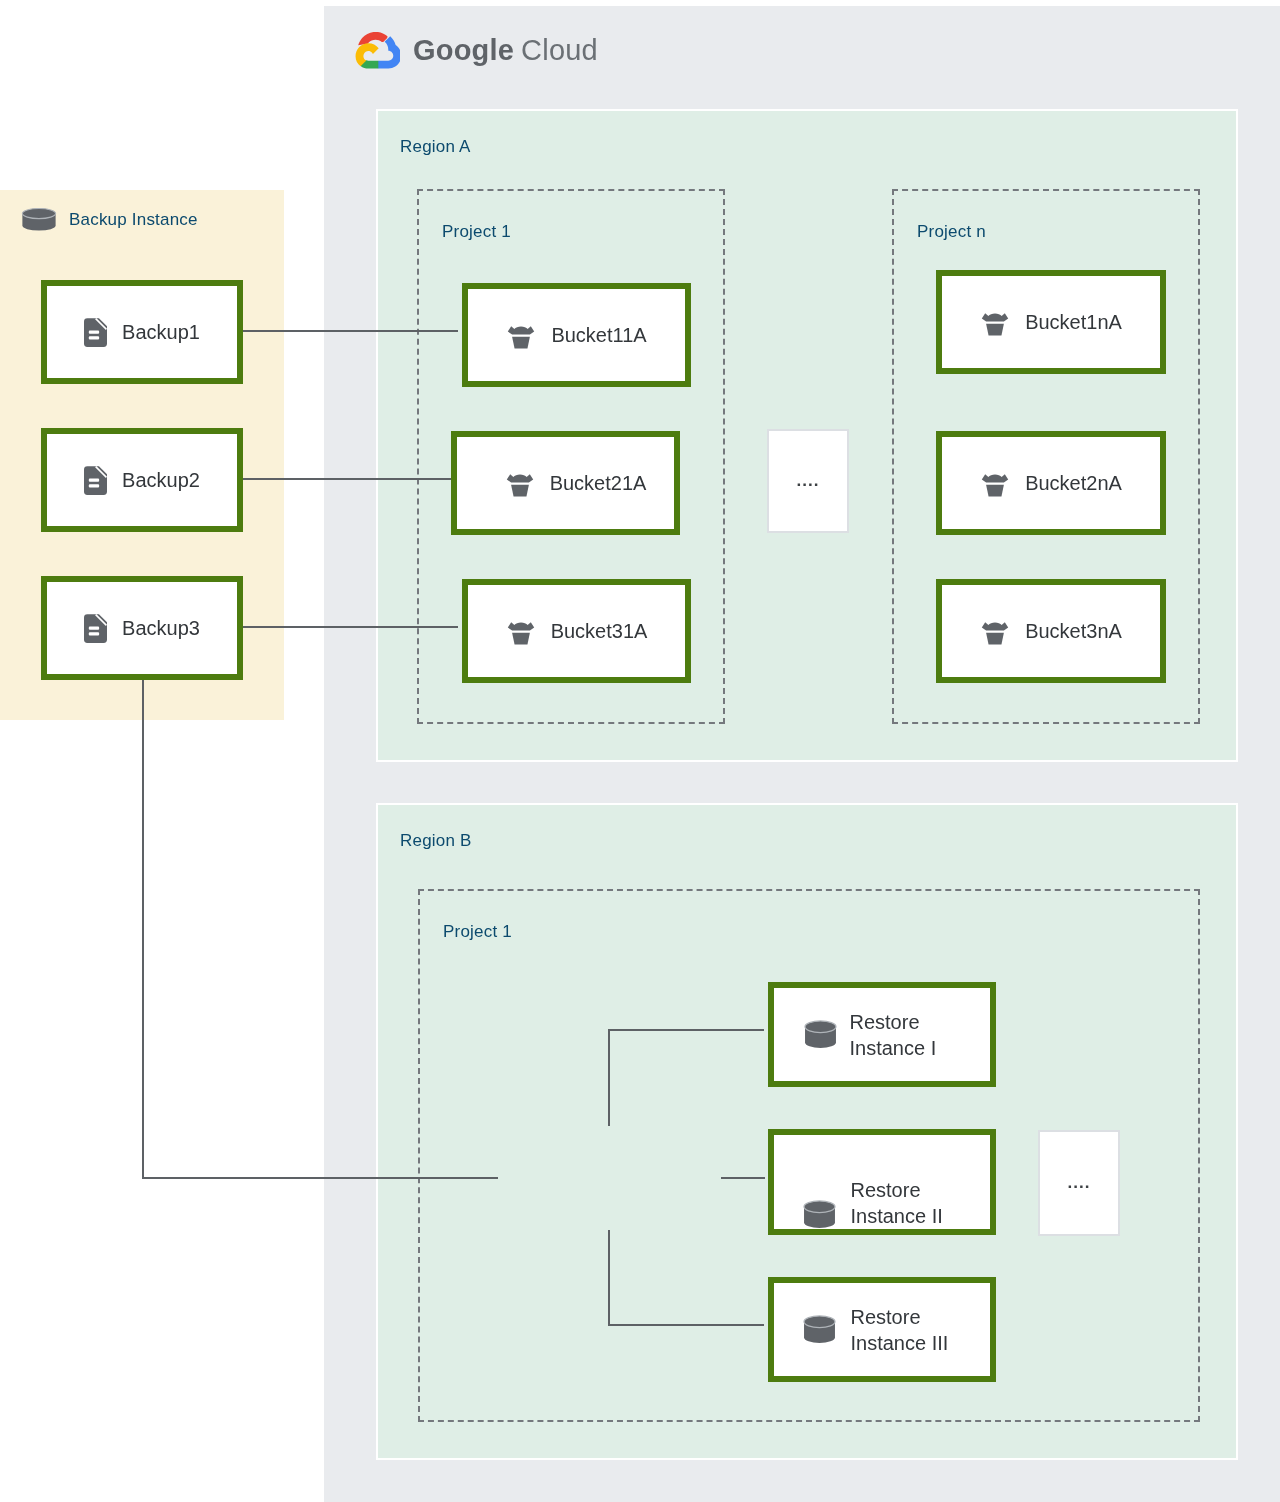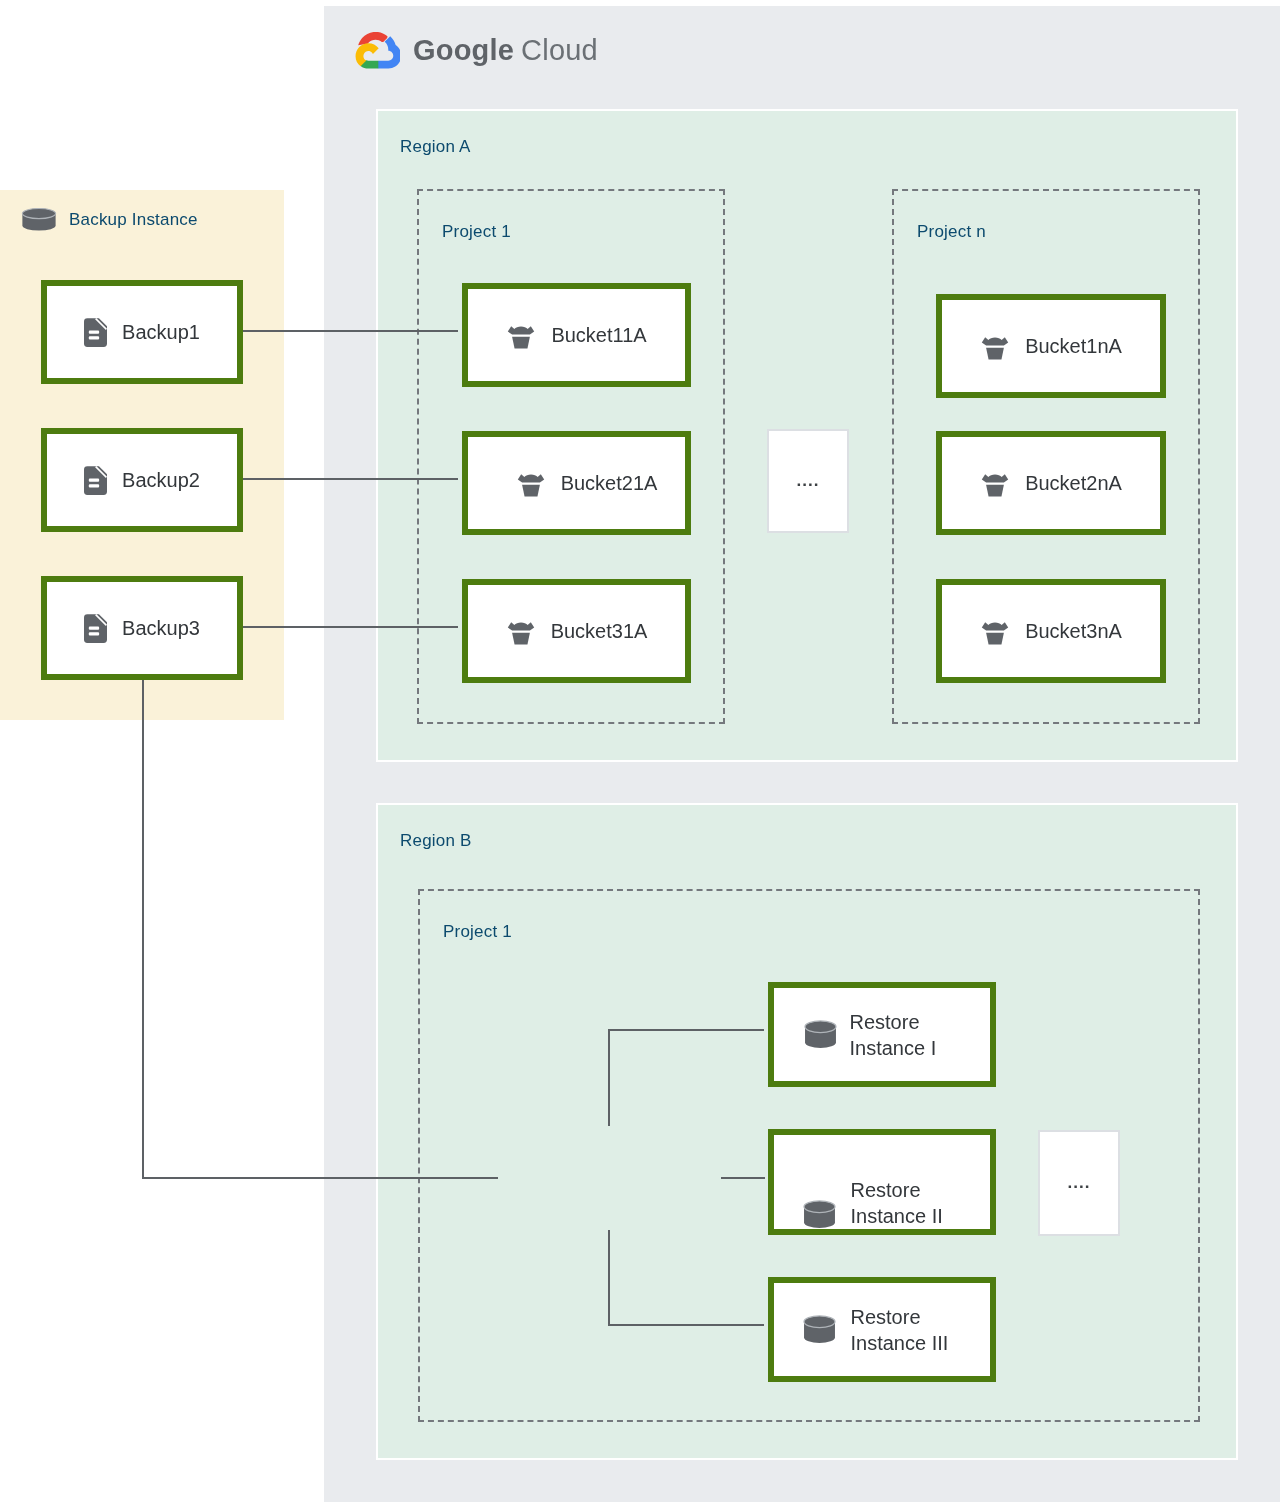--- a/index.html
+++ b/index.html
@@ -93,21 +93,21 @@
         <div class="project-label">Project 1</div>
 
         <div class="node bucket-node" style="left:43px; top:92px;">
           <svg class="ic" width="30" height="27" viewBox="0 0 48 44">
             <path fill="currentColor" d="M2.5 15.5 L8 7 L13.2 11.6 C17 5.8 31 5.8 34.8 11.6 L40 7 L45.5 15.5 L38.5 20.5 L9.5 20.5 Z"></path>
             <path fill="currentColor" d="M9.5 24 L38.5 24 L34.5 43 L13.5 43 Z"></path>
           </svg>
           <span class="node-label">Bucket11A</span>
         </div>
 
-        <div class="node bucket-node" style="left:43px; top:240px;padding-left:20px;">
+        <div class="node bucket-node" style="left:32px; top:240px;padding-left:20px;">
           <svg class="ic" width="30" height="27" viewBox="0 0 48 44">
             <path fill="currentColor" d="M2.5 15.5 L8 7 L13.2 11.6 C17 5.8 31 5.8 34.8 11.6 L40 7 L45.5 15.5 L38.5 20.5 L9.5 20.5 Z"></path>
             <path fill="currentColor" d="M9.5 24 L38.5 24 L34.5 43 L13.5 43 Z"></path>
           </svg>
           <span class="node-label">Bucket21A</span>
         </div>
 
         <div class="node bucket-node" style="left:43px; top:388px;">
           <svg class="ic" width="30" height="27" viewBox="0 0 48 44">
             <path fill="currentColor" d="M2.5 15.5 L8 7 L13.2 11.6 C17 5.8 31 5.8 34.8 11.6 L40 7 L45.5 15.5 L38.5 20.5 L9.5 20.5 Z"></path>
@@ -117,21 +117,21 @@
         </div>
       </div>
 
       <div class="ellipsis-box" style="left:389px; top:318px;">
         <span>....</span>
       </div>
 
       <div class="project project-an">
         <div class="project-label">Project n</div>
 
-        <div class="node bucket-node" style="left:42px; top:103px; width:230px;">
+        <div class="node bucket-node" style="left:42px; top:79px; width:230px;">
           <svg class="ic" width="30" height="27" viewBox="0 0 48 44">
             <path fill="currentColor" d="M2.5 15.5 L8 7 L13.2 11.6 C17 5.8 31 5.8 34.8 11.6 L40 7 L45.5 15.5 L38.5 20.5 L9.5 20.5 Z"></path>
             <path fill="currentColor" d="M9.5 24 L38.5 24 L34.5 43 L13.5 43 Z"></path>
           </svg>
           <span class="node-label">Bucket1nA</span>
         </div>
 
         <div class="node bucket-node" style="left:42px; top:240px; width:230px;">
           <svg class="ic" width="30" height="27" viewBox="0 0 48 44">
             <path fill="currentColor" d="M2.5 15.5 L8 7 L13.2 11.6 C17 5.8 31 5.8 34.8 11.6 L40 7 L45.5 15.5 L38.5 20.5 L9.5 20.5 Z"></path>

